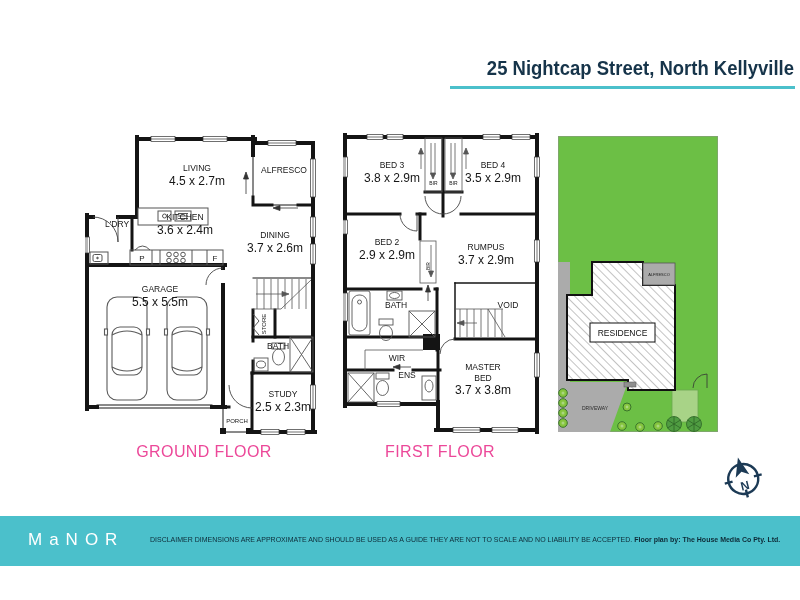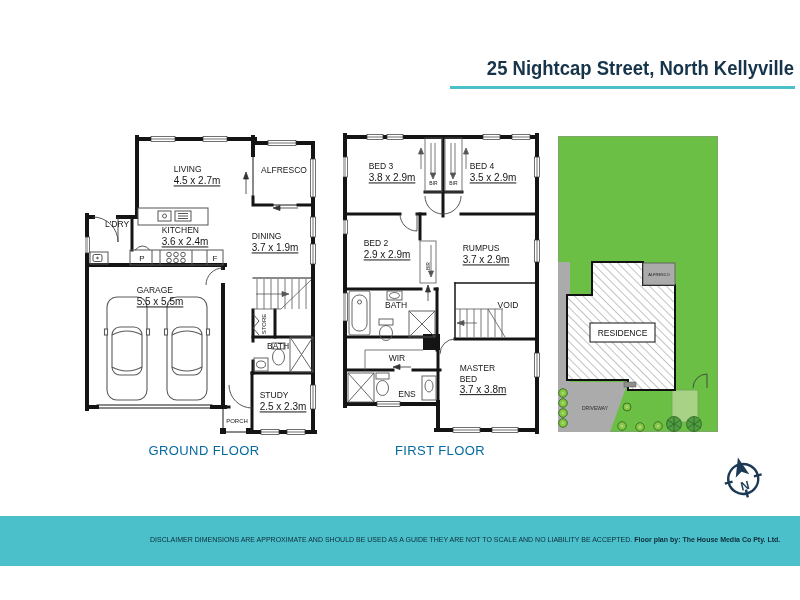--- a/index.html
+++ b/index.html
@@ -5,25 +5,25 @@
   html,body{margin:0;padding:0;background:#fff;}
   #page{position:relative;width:800px;height:592px;background:#fff;overflow:hidden;
         font-family:"Liberation Sans", sans-serif;}
   
   .address{position:absolute;right:6px;top:56px;font-size:21px;font-weight:bold;
            color:#16344a;transform:scaleX(.88);transform-origin:right center;
            white-space:nowrap;letter-spacing:0px;}
   .address-underline{position:absolute;left:450px;top:86px;width:345px;height:2.5px;}
   
   .plan{position:absolute;}
-  .rl{position:absolute;transform:translate(-50%,-50%);text-align:left;font-size:8.5px;
+  .rl{position:absolute;transform:translate(-50%,-50%);text-align:center;font-size:8.5px;
       line-height:1.25;color:#161616;white-space:nowrap;}
-  .rl .dm{font-size:10px;text-decoration:underline;}
-  .cap{position:absolute;transform:translateX(-50%);font-size:13px;letter-spacing:.4px;
-       color:#0369a1;white-space:nowrap;}
+  .rl .dm{font-size:12px;}
+  .cap{position:absolute;transform:translateX(-50%);font-size:16px;letter-spacing:.4px;
+       color:#ec4899;white-space:nowrap;}
   
   .footer-bar{position:absolute;left:0;top:516px;width:800px;height:50px;}
   .logo{position:absolute;left:28px;top:530px;font-size:17px;letter-spacing:7px;
         color:#fff;font-weight:400;}
   .disclaimer{position:absolute;left:150px;top:536px;font-size:7px;color:#0e2b38;
               white-space:nowrap;}
   .disclaimer b{font-weight:bold;}
   svg text{font-family:"Liberation Sans", sans-serif;}
 </style>
 </head>
@@ -212,27 +212,27 @@
     <div class="rl" style="left:112px;top:59px">
       <div>LIVING</div>
         <div class="dm">4.5 x 2.7m</div>
       </div>
     <div class="rl" style="left:199px;top:53px">
       <div>ALFRESCO</div>
       </div>
     <div class="rl" style="left:32px;top:107px">
       <div>L'DRY</div>
       </div>
-    <div class="rl" style="left:100px;top:120px">
+    <div class="rl" style="left:100px;top:108px">
       <div>KITCHEN</div>
         <div class="dm">3.6 x 2.4m</div>
       </div>
     <div class="rl" style="left:190px;top:126px">
       <div>DINING</div>
-        <div class="dm">3.7 x 1.9m</div>
+        <div class="dm">3.7 x 2.6m</div>
       </div>
     <div class="rl" style="left:75px;top:180px">
       <div>GARAGE</div>
         <div class="dm">5.5 x 5.5m</div>
       </div>
     <div class="rl" style="left:193px;top:229px">
       <div>BATH</div>
       </div>
     <div class="rl" style="left:198px;top:285px">
       <div>STUDY</div>
@@ -424,21 +424,21 @@
       </div>
     <div class="rl" style="left:53px;top:188px">
       <div>BATH</div>
       </div>
     <div class="rl" style="left:165px;top:188px">
       <div>VOID</div>
       </div>
     <div class="rl" style="left:54px;top:241px">
       <div>WIR</div>
       </div>
-    <div class="rl" style="left:64px;top:277px">
+    <div class="rl" style="left:64px;top:258px">
       <div>ENS</div>
       </div>
     <div class="rl" style="left:140px;top:263px">
       <div>MASTER</div>
         <div>BED</div>
       <div class="dm">3.7 x 3.8m</div>
       </div>
   </div>
   <div class="cap" style="left:440px;top:443px">FIRST FLOOR</div>
 
@@ -497,18 +497,19 @@
       <circle cx="28" cy="29" r="15"></circle>
       <line x1="9" y1="29" x2="17" y2="29"></line>
       <line x1="39" y1="29" x2="47" y2="29"></line>
       <line x1="28" y1="40" x2="28" y2="48"></line>
       <polygon points="28,7 21,26 28,21.5 35,26" fill="#1c3a55" stroke="none"></polygon>
       <text x="28" y="40" font-size="12" font-weight="bold" text-anchor="middle" fill="#1c3a55" stroke="none">N</text>
     </g>
   </svg>
 
   <div class="footer-bar" style="background:#4bc0cb"></div>
+  <div class="logo">MaNOR</div>
   <div class="disclaimer">
     <span>DISCLAIMER DIMENSIONS ARE APPROXIMATE AND SHOULD BE USED AS A GUIDE THEY ARE NOT TO SCALE AND NO LIABILITY BE ACCEPTED.</span>
     <b>Floor plan by: The House Media Co Pty. Ltd.</b>
   </div>
 
 </div>
 
 </body></html>

